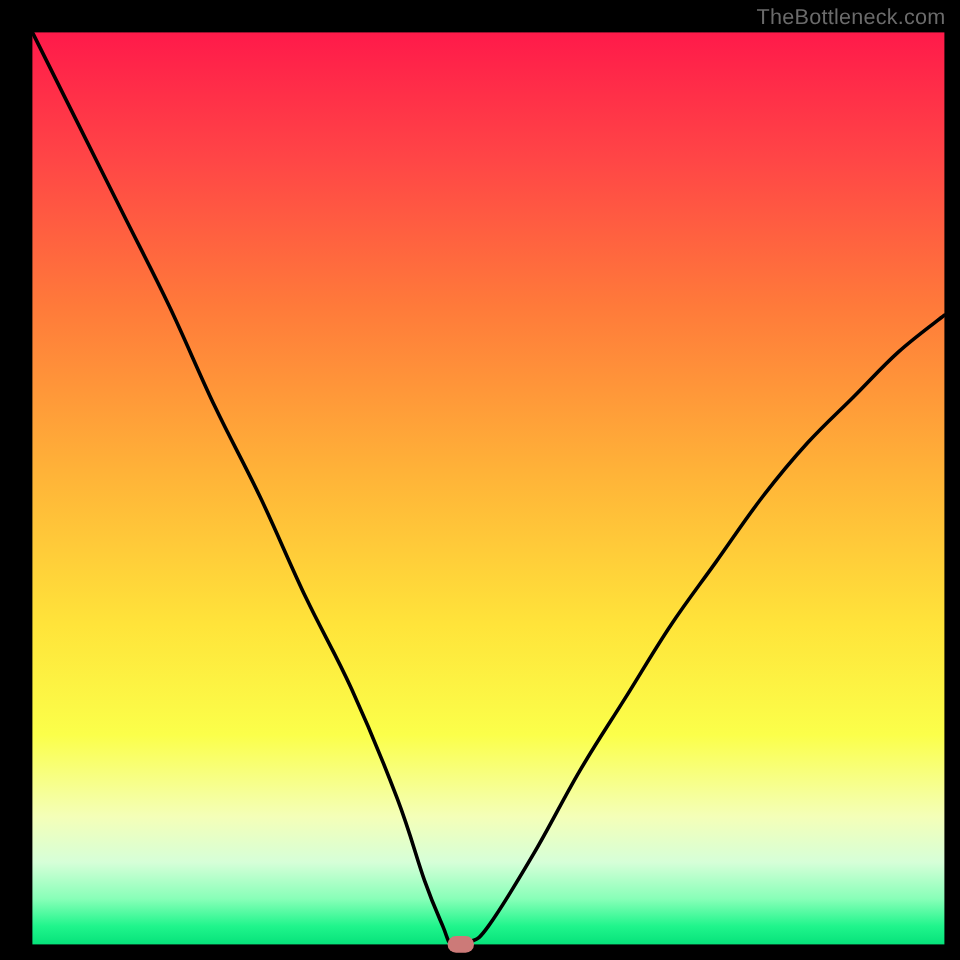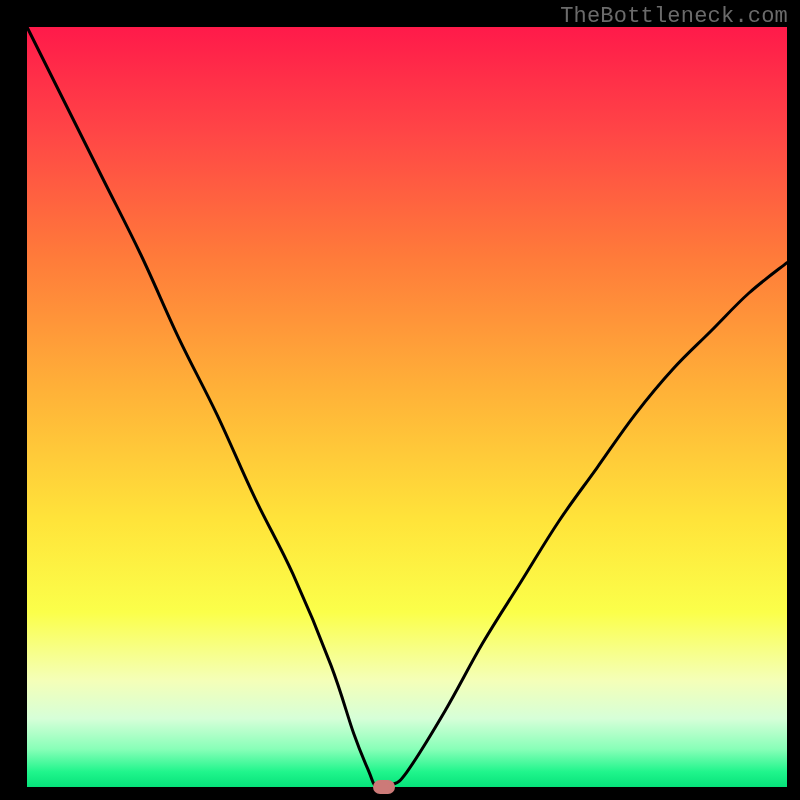--- a/index.html
+++ b/index.html
@@ -36,24 +36,23 @@
       #d6ffd8 91%,
       #88ffb8 95%,
       #20f58c 98%,
       #06e27a 100%);
   }
   .watermark {
     position: absolute;
     top: 4px;
     right: 12px;
     color: #6b6b6b;
-    font-size: 22px;
+    font-size: 18px;
     letter-spacing: 0.2px;
     font-weight: 500;
-    font-family: Liberation Mono, monospace;
   }
   svg.curve {
     position: absolute;
     left: 0;
     top: 0;
     width: 760px;
     height: 760px;
     overflow: visible;
   }
   .curve path {

